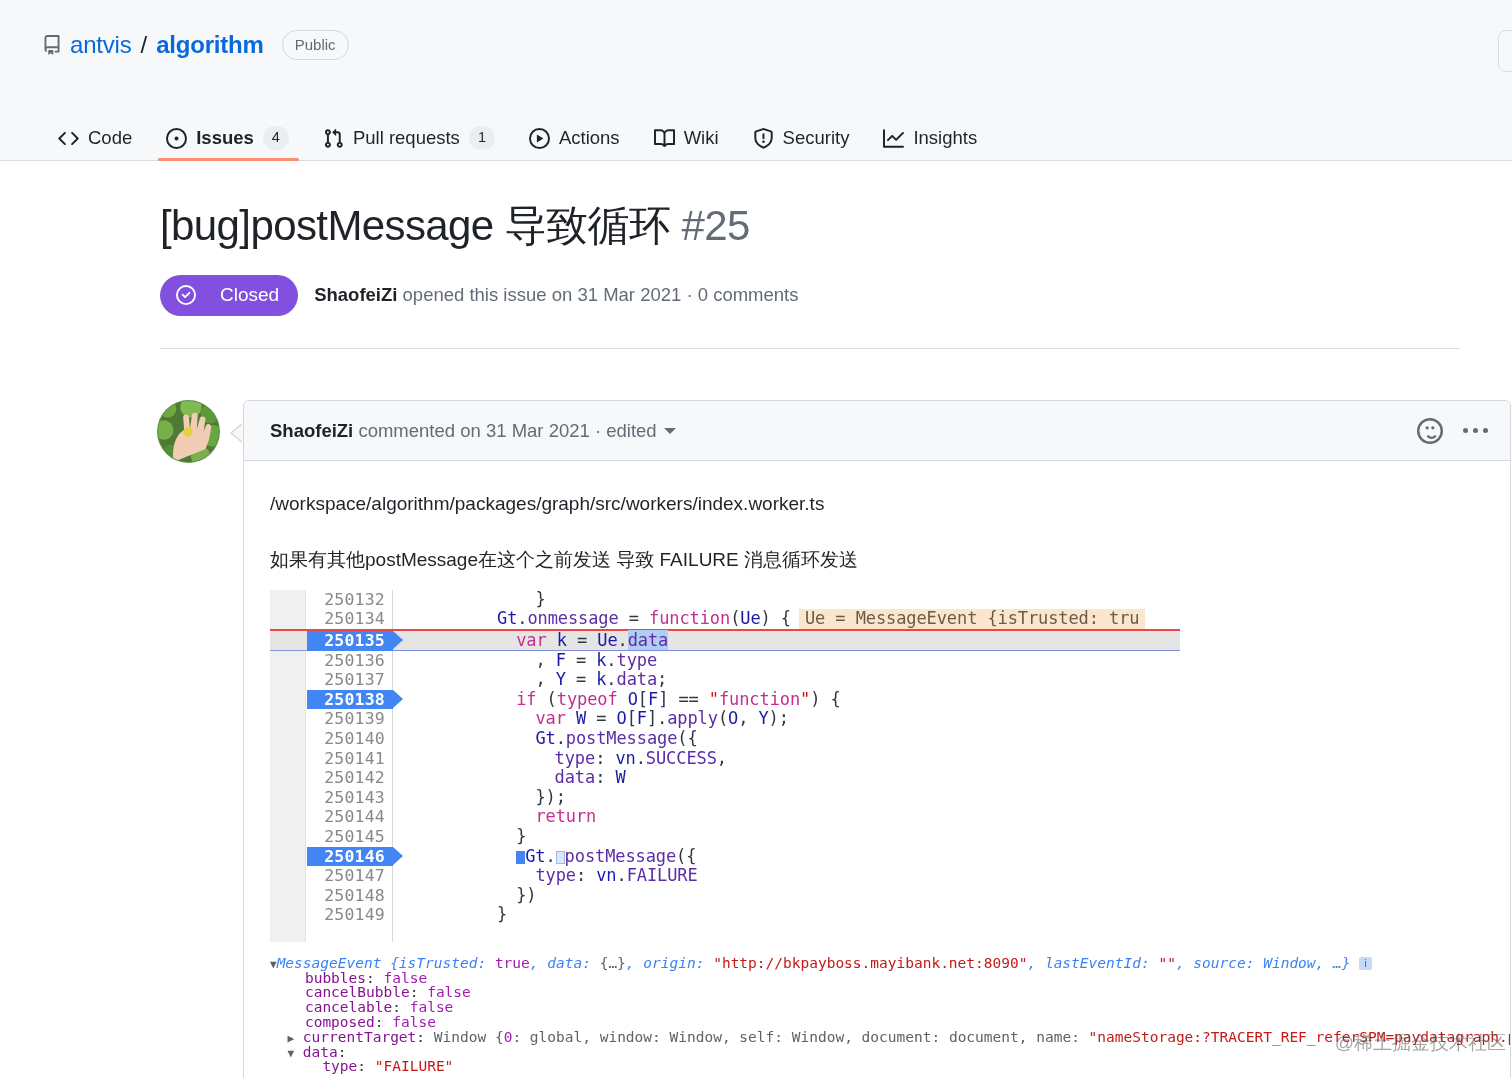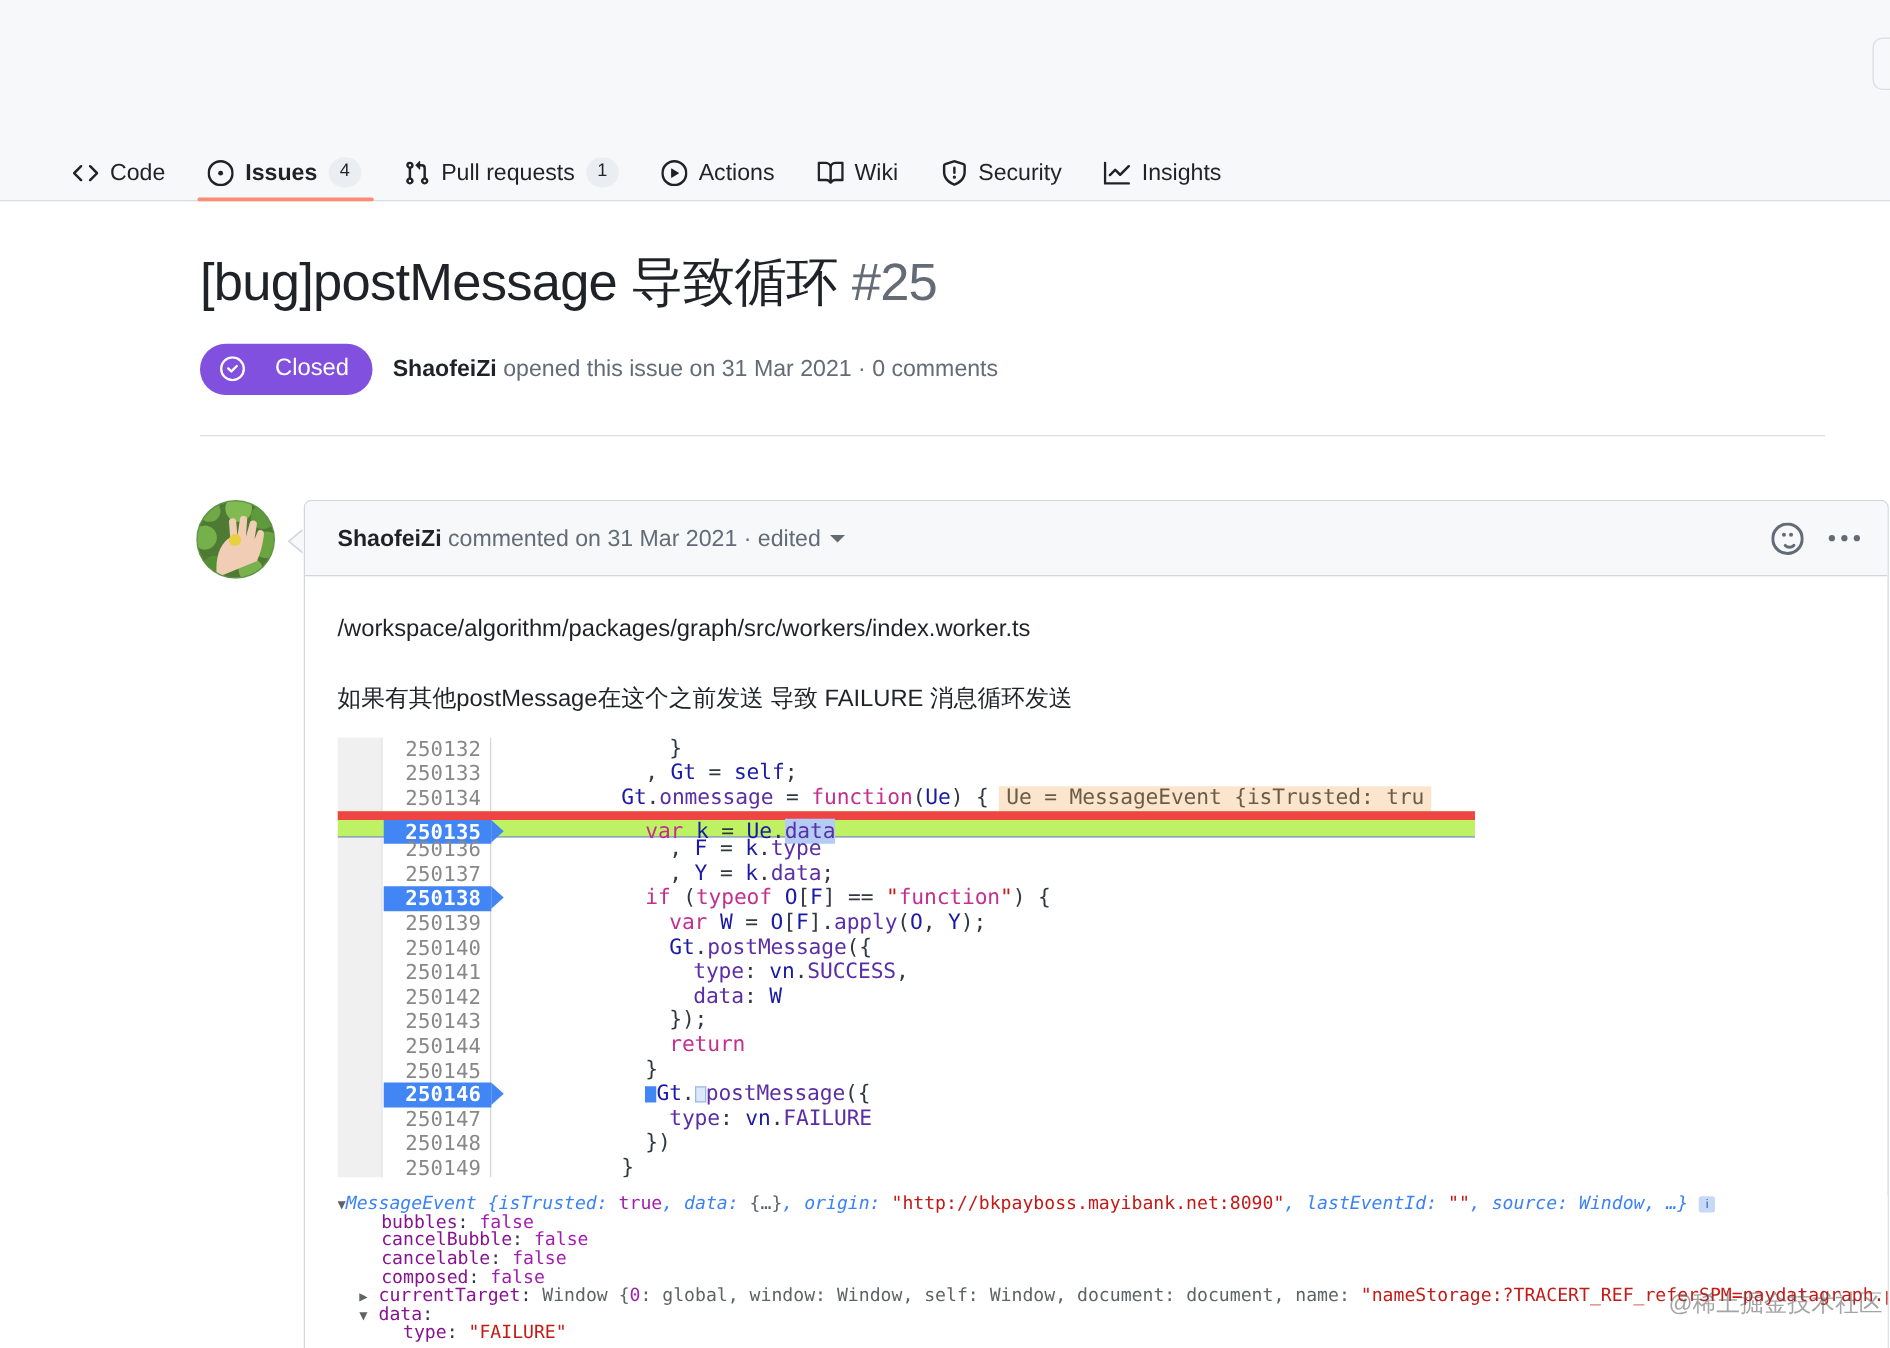--- a/index.html
+++ b/index.html
@@ -235,22 +235,22 @@
     border-bottom: 9.8px solid transparent;
     border-left: 10px solid #4285f4;
   }
   .ctext {
     position: absolute; left: 131px; top: 0;
     height: 19.6px; line-height: 19.6px;
     color: #303942;
     letter-spacing: -0.1px;
   }
   .crow.exec {
-    background: #bef264;
-    border-top: 7px solid #ef4444;
+    background: #e5e5e5;
+    border-top: 2px solid #ef4444;
     border-bottom: 1px solid #8090d8;
     height: 21.6px;
   }
   .crow.exec .cnum { height: 19.6px; }
   .crow.exec .ctext { height: 19.6px; }
   
   .k  { color: #c42f8f; }   
   .id { color: #1a1aa6; }   
   .st { color: #c41a16; }   
   .pr { color: #5b2ea6; }   
@@ -306,20 +306,31 @@
     font-family: "Liberation Sans", sans-serif;
     white-space: nowrap;
     pointer-events: none;
   }
 </style>
 </head>
 <body>
 
 <div class="repo-header">
 
+  <div class="repo-title-row">
+    <span>
+      <svg class="repo-icon" viewBox="0 0 16 16" fill="currentColor" aria-hidden="true">
+        <path d="M2 2.5A2.5 2.5 0 0 1 4.5 0h8.75a.75.75 0 0 1 .75.75v12.5a.75.75 0 0 1-.75.75h-2.5a.75.75 0 0 1 0-1.5h1.75v-2h-8a1 1 0 0 0-.714 1.7.75.75 0 1 1-1.072 1.05A2.495 2.495 0 0 1 2 11.5Zm10.5-1h-8a1 1 0 0 0-1 1v6.708A2.486 2.486 0 0 1 4.5 9h8ZM5 12.25a.25.25 0 0 1 .25-.25h3.5a.25.25 0 0 1 .25.25v3.25a.25.25 0 0 1-.4.2l-1.45-1.087a.249.249 0 0 0-.3 0L5.4 15.7a.25.25 0 0 1-.4-.2Z"></path>
+      </svg>
+    </span>
+    <a class="repo-owner" href="#">antvis</a>
+    <span class="repo-slash">/</span>
+    <a class="repo-name" href="#">algorithm</a>
+    <span class="repo-visibility">Public</span>
+  </div>
 
   <div class="partial-button"></div>
 
   <nav class="repo-nav">
 
     <a class="nav-item" href="#">
       <span>
         <svg class="nav-ico" viewBox="0 0 16 16" fill="currentColor">
             <path d="m11.28 3.22 4.25 4.25a.75.75 0 0 1 0 1.06l-4.25 4.25a.749.749 0 0 1-1.275-.326.749.749 0 0 1 .215-.734L13.94 8l-3.72-3.72a.749.749 0 0 1 .326-1.275.749.749 0 0 1 .734.215Zm-6.56 0a.751.751 0 0 1 1.042.018.751.751 0 0 1 .018 1.042L2.06 8l3.72 3.72a.749.749 0 0 1-.326 1.275.749.749 0 0 1-.734-.215L.47 8.53a.75.75 0 0 1 0-1.06Z"></path>
           </svg>
@@ -452,21 +463,20 @@
   <div class="comment-body">
 
     <p class="body-line">/workspace/algorithm/packages/graph/src/workers/index.worker.ts</p>
     <p class="body-line cn">如果有其他postMessage在这个之前发送 导致 FAILURE 消息循环发送</p>
 
     <div class="code-shot">
       <div class="code-leftstrip"></div>
       <div class="code-gutter"></div>
       <div class="code-rows" id="code-rows">
           <div class="crow"><div class="cnum">250132</div><div class="ctext" style="padding-left: 134.4px;">}</div></div>
-          <div class="crow"><div class="cnum">250133</div><div class="ctext" style="padding-left: 115.2px;">, <span class="id">Gt</span> = <span class="id">self</span>;</div></div>
           <div class="crow"><div class="cnum">250134</div><div class="ctext" style="padding-left: 96px;"><span class="id">Gt</span>.<span class="pr">onmessage</span> = <span class="k">function</span>(<span class="id">Ue</span>) {<span class="hintbox">Ue = MessageEvent {isTrusted: tru</span></div></div>
           <div class="crow bp exec"><div class="cnum">250135</div><div class="bp-tip"></div><div class="ctext" style="padding-left: 115.2px;"><span class="k">var</span> <span class="id">k</span> = <span class="id">Ue</span>.<span class="pr sel">data</span></div></div>
           <div class="crow"><div class="cnum">250136</div><div class="ctext" style="padding-left: 134.4px;">, <span class="id">F</span> = <span class="id">k</span>.<span class="pr">type</span></div></div>
           <div class="crow"><div class="cnum">250137</div><div class="ctext" style="padding-left: 134.4px;">, <span class="id">Y</span> = <span class="id">k</span>.<span class="pr">data</span>;</div></div>
           <div class="crow bp"><div class="cnum">250138</div><div class="bp-tip"></div><div class="ctext" style="padding-left: 115.2px;"><span class="k">if</span> (<span class="k">typeof</span> <span class="id">O</span>[<span class="id">F</span>] == <span class="st">"<span class="k">function</span>"</span>) {</div></div>
           <div class="crow"><div class="cnum">250139</div><div class="ctext" style="padding-left: 134.4px;"><span class="k">var</span> <span class="id">W</span> = <span class="id">O</span>[<span class="id">F</span>].<span class="pr">apply</span>(<span class="id">O</span>, <span class="id">Y</span>);</div></div>
           <div class="crow"><div class="cnum">250140</div><div class="ctext" style="padding-left: 134.4px;"><span class="id">Gt</span>.<span class="pr">postMessage</span>({</div></div>
           <div class="crow"><div class="cnum">250141</div><div class="ctext" style="padding-left: 153.6px;"><span class="pr">type</span>: <span class="id">vn</span>.<span class="pr">SUCCESS</span>,</div></div>
           <div class="crow"><div class="cnum">250142</div><div class="ctext" style="padding-left: 153.6px;"><span class="pr">data</span>: <span class="id">W</span></div></div>
           <div class="crow"><div class="cnum">250143</div><div class="ctext" style="padding-left: 134.4px;">});</div></div>

